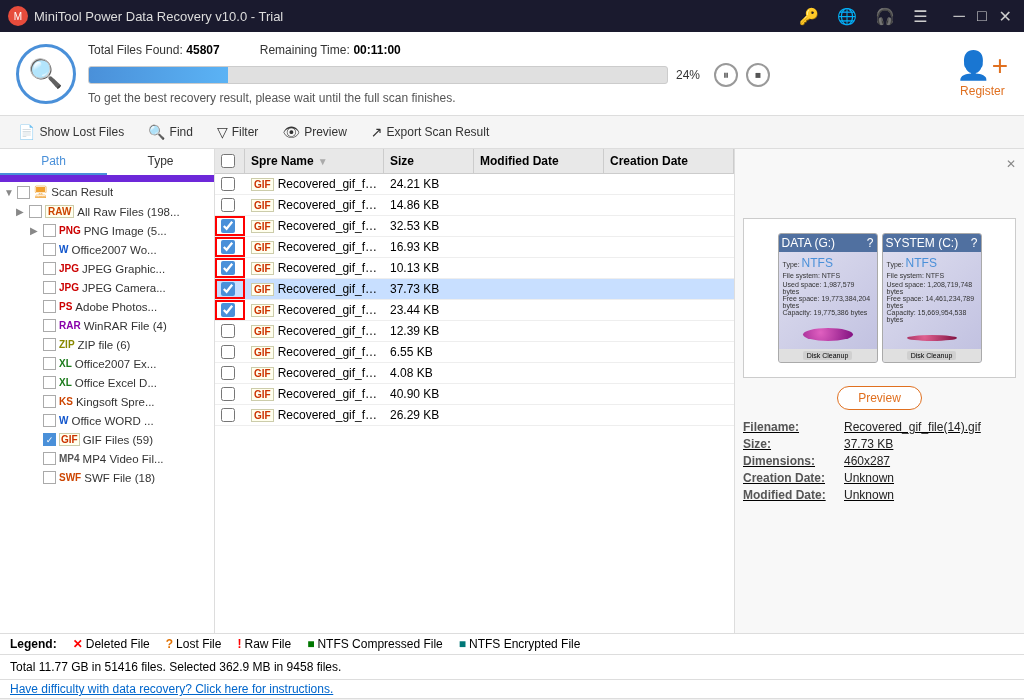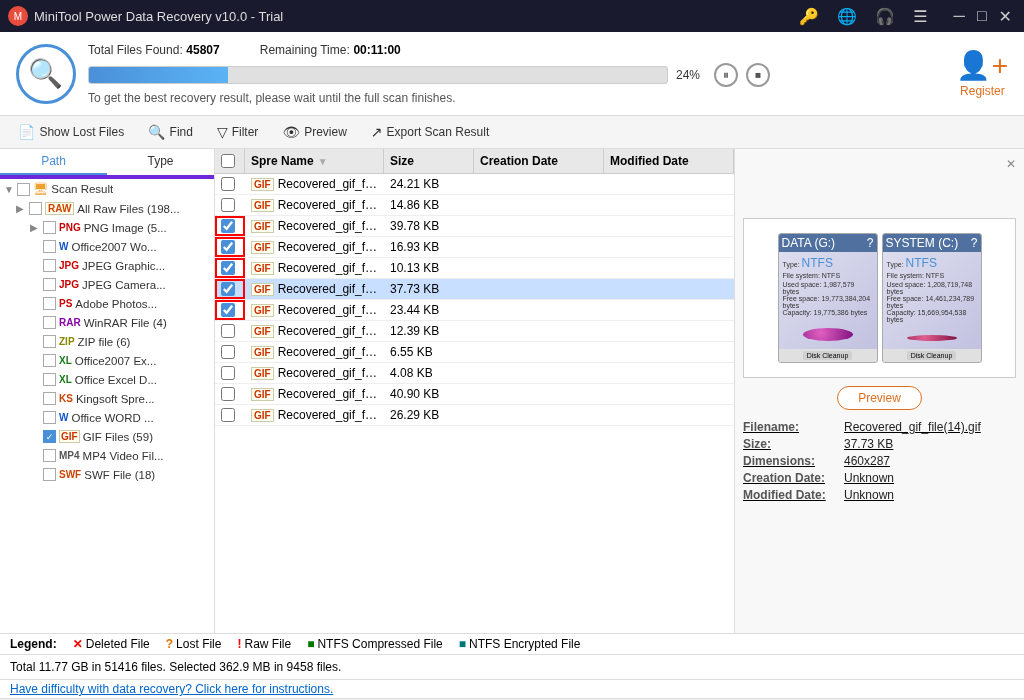--- a/index.html
+++ b/index.html
@@ -68,21 +68,21 @@
     .main-content { display: flex; height: calc(700px - 32px - 90px - 34px - 32px - 28px); }
 
     
     .left-panel {
       width: 215px;
       background: #fff;
       border-right: 1px solid #ddd;
       overflow-y: auto;
       flex-shrink: 0;
     }
-    .left-panel-tabs { display: flex; border-bottom: 4px solid #6d28d9; }
+    .left-panel-tabs { display: flex; border-bottom: 7px solid #6d28d9; }
     .tab-btn {
       flex: 1; padding: 5px 0; text-align: center; cursor: pointer;
       font-size: 12px; border-bottom: 2px solid transparent; color: #333;
     }
     .tab-btn.active { border-bottom: 2px solid #4a90d9; color: #4a90d9; }
 
     .tree-item {
       display: flex; align-items: center; gap: 3px;
       padding: 3px 4px; cursor: pointer; white-space: nowrap; overflow: hidden;
     }
@@ -422,24 +422,24 @@
         <input type="checkbox" class="th-checkbox" style="">
       </div>
       <div class="th-cell">
         <span>Spre Name</span>
         <span style="color:#aaa; font-size:10px;">▼</span>
       </div>
       <div class="th-cell">
         <span>Size</span>
       </div>
       <div class="th-cell">
+        <span>Modified Date</span>
+      </div>
+      <div class="th-cell">
         <span>Creation Date</span>
-      </div>
-      <div class="th-cell">
-        <span>Modified Date</span>
       </div>
     </div>
     <div class="file-list" id="file-list">
     <div class="file-row">
           <div class="td-cell">
             <input type="checkbox" class="file-row-check" style="">
           </div>
           <div class="td-cell">
             <span style="color: rgb(204, 51, 0); font-size: 10px; font-weight: bold; background: rgb(255, 255, 238); border: 1px solid rgb(204, 204, 170); padding: 0px 2px; flex-shrink: 0;">GIF</span>
             <span style="overflow: hidden; text-overflow: ellipsis; white-space: nowrap;">Recovered_gif_file(1).gif</span>
@@ -461,21 +461,21 @@
           <div class="td-cell"></div>
         </div>
         <div class="file-row">
           <div class="td-cell" style="border: 2px solid red; padding: 1px 4px;">
             <input type="checkbox" class="file-row-check chk-checked" checked="" style="">
           </div>
           <div class="td-cell">
             <span style="color: rgb(204, 51, 0); font-size: 10px; font-weight: bold; background: rgb(255, 255, 238); border: 1px solid rgb(204, 204, 170); padding: 0px 2px; flex-shrink: 0;">GIF</span>
             <span style="overflow: hidden; text-overflow: ellipsis; white-space: nowrap;">Recovered_gif_file(11).gif</span>
           </div>
-          <div class="td-cell">39.78 KB</div>
+          <div class="td-cell">32.53 KB</div>
           <div class="td-cell"></div>
           <div class="td-cell"></div>
         </div>
         <div class="file-row">
           <div class="td-cell" style="border: 2px solid red; padding: 1px 4px;">
             <input type="checkbox" class="file-row-check chk-checked" checked="" style="">
           </div>
           <div class="td-cell">
             <span style="color: rgb(204, 51, 0); font-size: 10px; font-weight: bold; background: rgb(255, 255, 238); border: 1px solid rgb(204, 204, 170); padding: 0px 2px; flex-shrink: 0;">GIF</span>
             <span style="overflow: hidden; text-overflow: ellipsis; white-space: nowrap;">Recovered_gif_file(12).gif</span>

